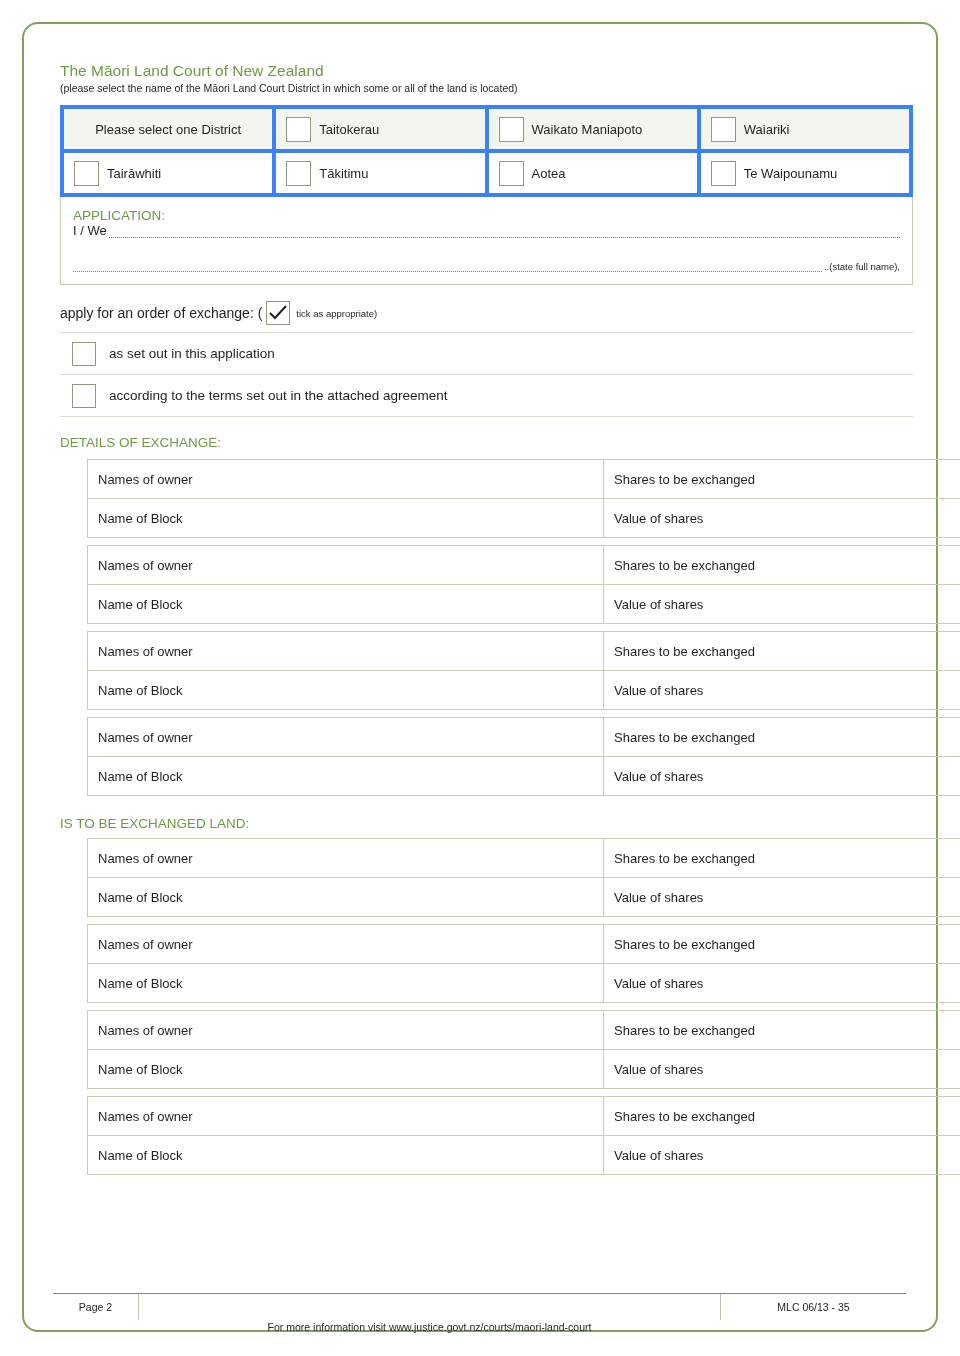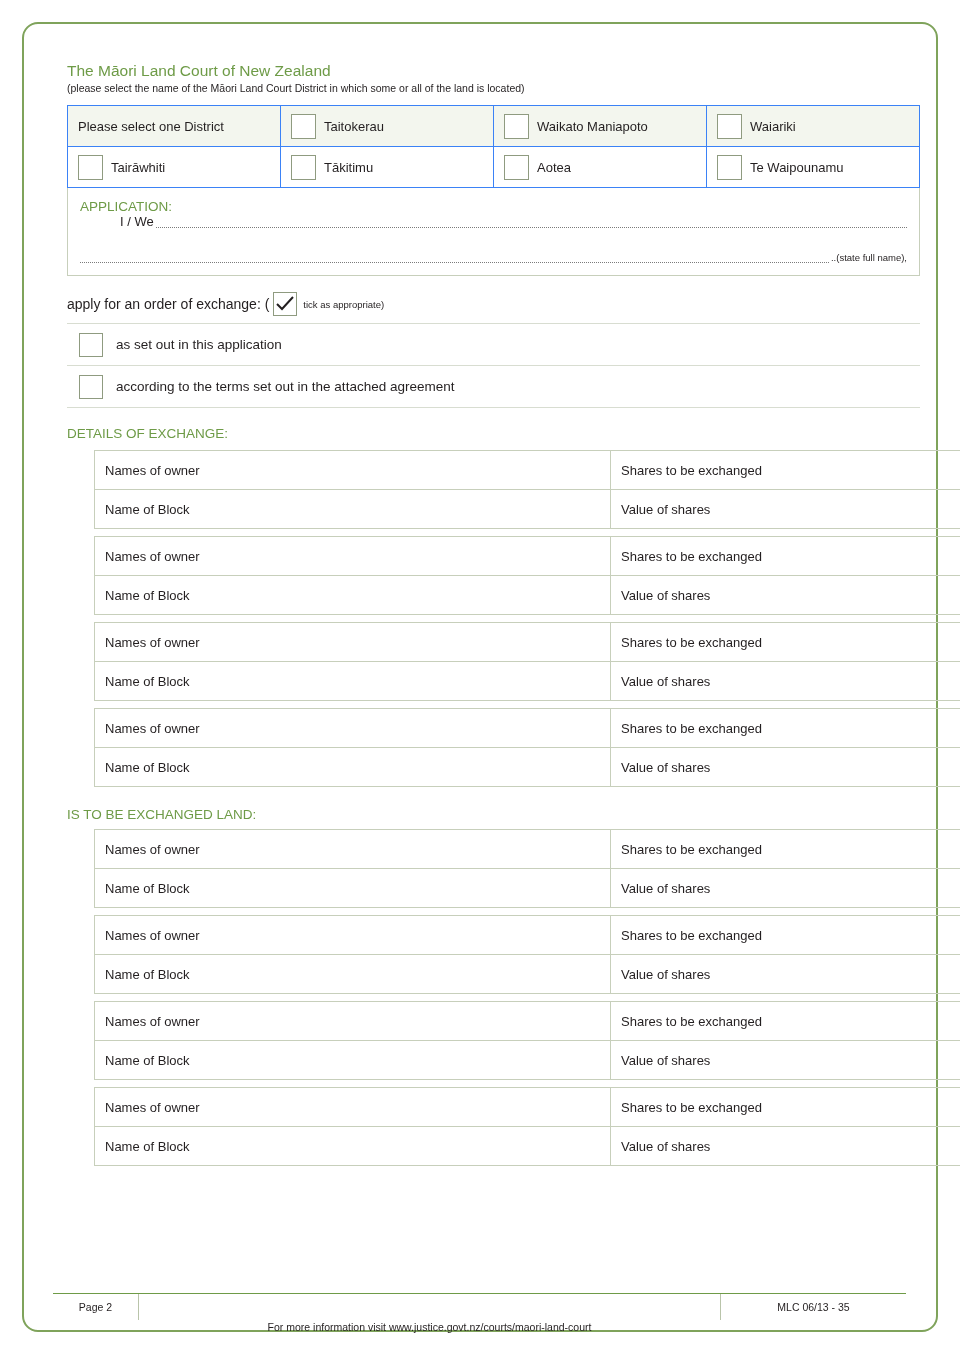--- a/index.html
+++ b/index.html
@@ -20,21 +20,21 @@
     left: 22px;
     top: 22px;
     width: 916px;
     height: 1310px;
     border: 2px solid #7fa35b;
     border-radius: 16px;
     box-sizing: border-box;
   }
   .content {
     position: absolute;
-    left: 67px;
+    left: 60px;
     top: 62px;
     width: 853px;
   }
   .doc-title {
     color: #6e9b47;
     font-size: 15.5px;
     line-height: 18px;
     margin: 0 0 2px 0;
     font-weight: normal;
   }
@@ -45,26 +45,27 @@
     color: #231f20;
   }
 
   
   .district-table {
     border-collapse: collapse;
     width: 853px;
     table-layout: fixed;
   }
   .district-table td {
-    border: 1px solid #3b82f6;
+    border: 4px solid #3b82f6;
     height: 40px;
     padding: 0 10px;
     font-size: 13px;
     vertical-align: middle;
     background: #f3f6ee;
+    text-align: center;
   }
   .district-table tr.row2 td {
     background: #ffffff;
   }
   .cell-inner {
     display: flex;
     align-items: center;
     gap: 8px;
   }
   .chk {
@@ -88,25 +89,24 @@
     box-sizing: border-box;
     padding: 11px 12px 12px 12px;
     background: #fff;
   }
   .app-heading {
     color: #6e9b47;
     font-size: 13.5px;
   }
   .iwe-line {
     display: flex;
-    align-items: center;
+    align-items: flex-end;
     font-size: 13px;
     white-space: nowrap;
     overflow: hidden;
-    margin-left: 40px;
   }
   .dots {
     flex: 1 1 auto;
     border-bottom: 1px dotted #7b7b7b;
     margin-left: 2px;
     height: 11px;
   }
   .iwe-line2 {
     display: flex;
     align-items: flex-end;

